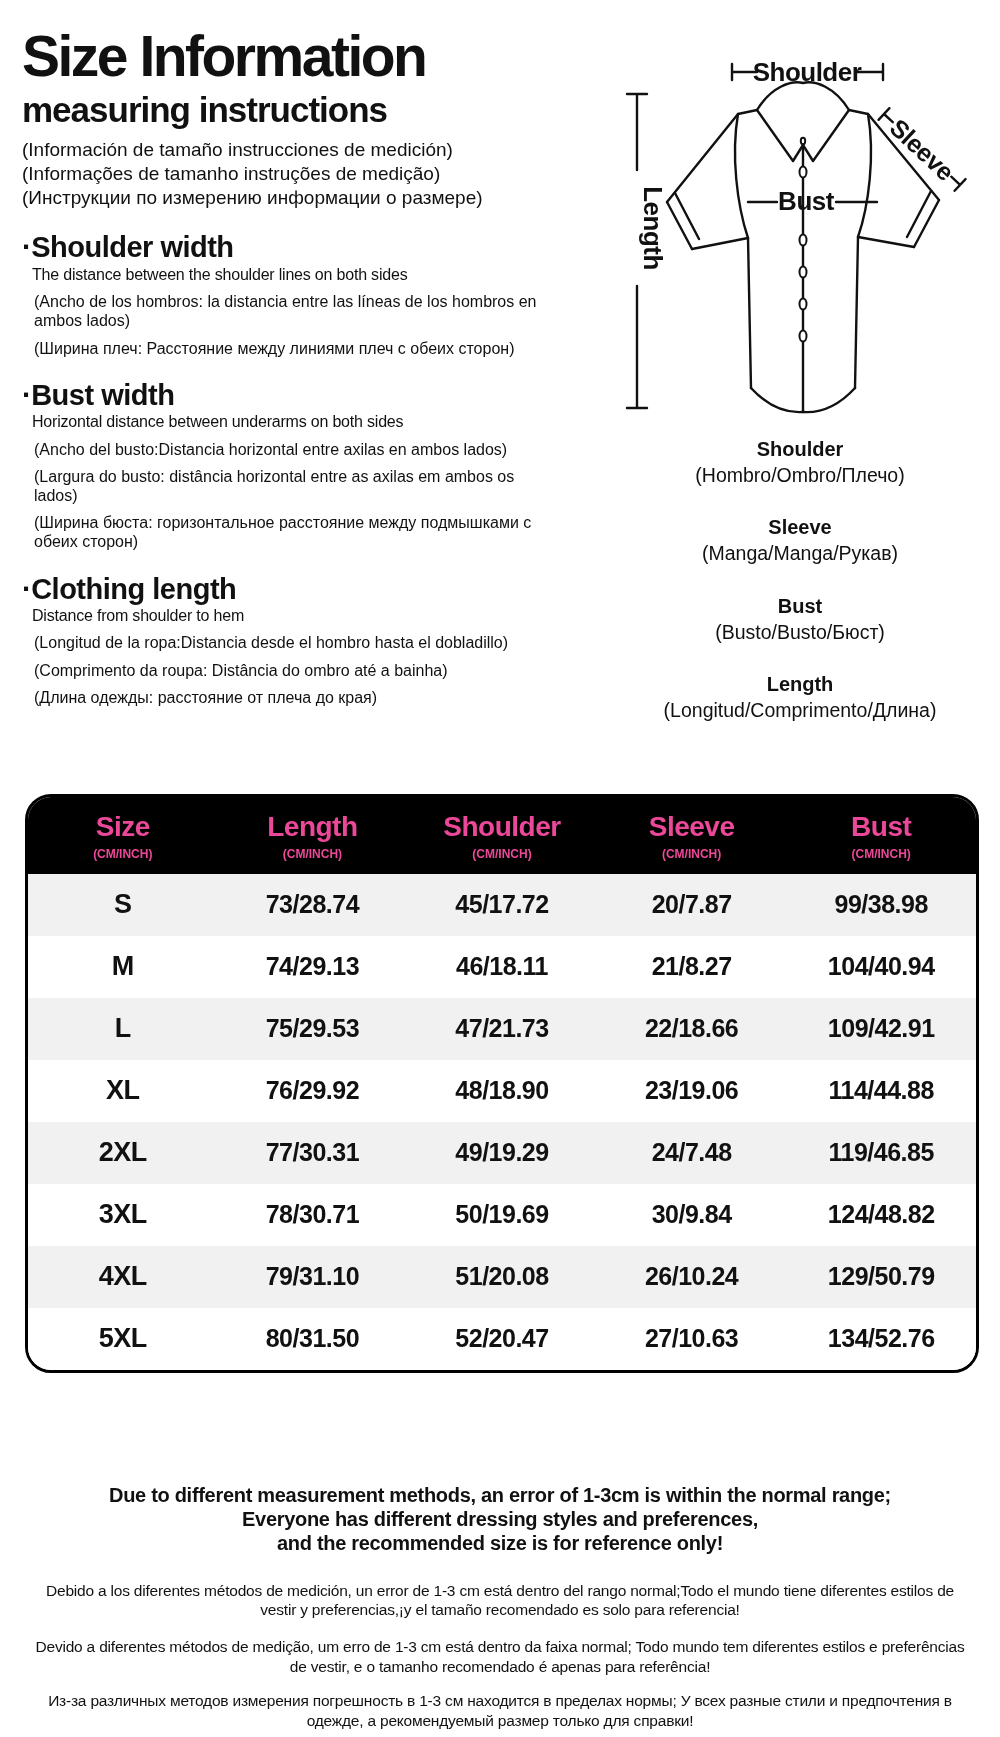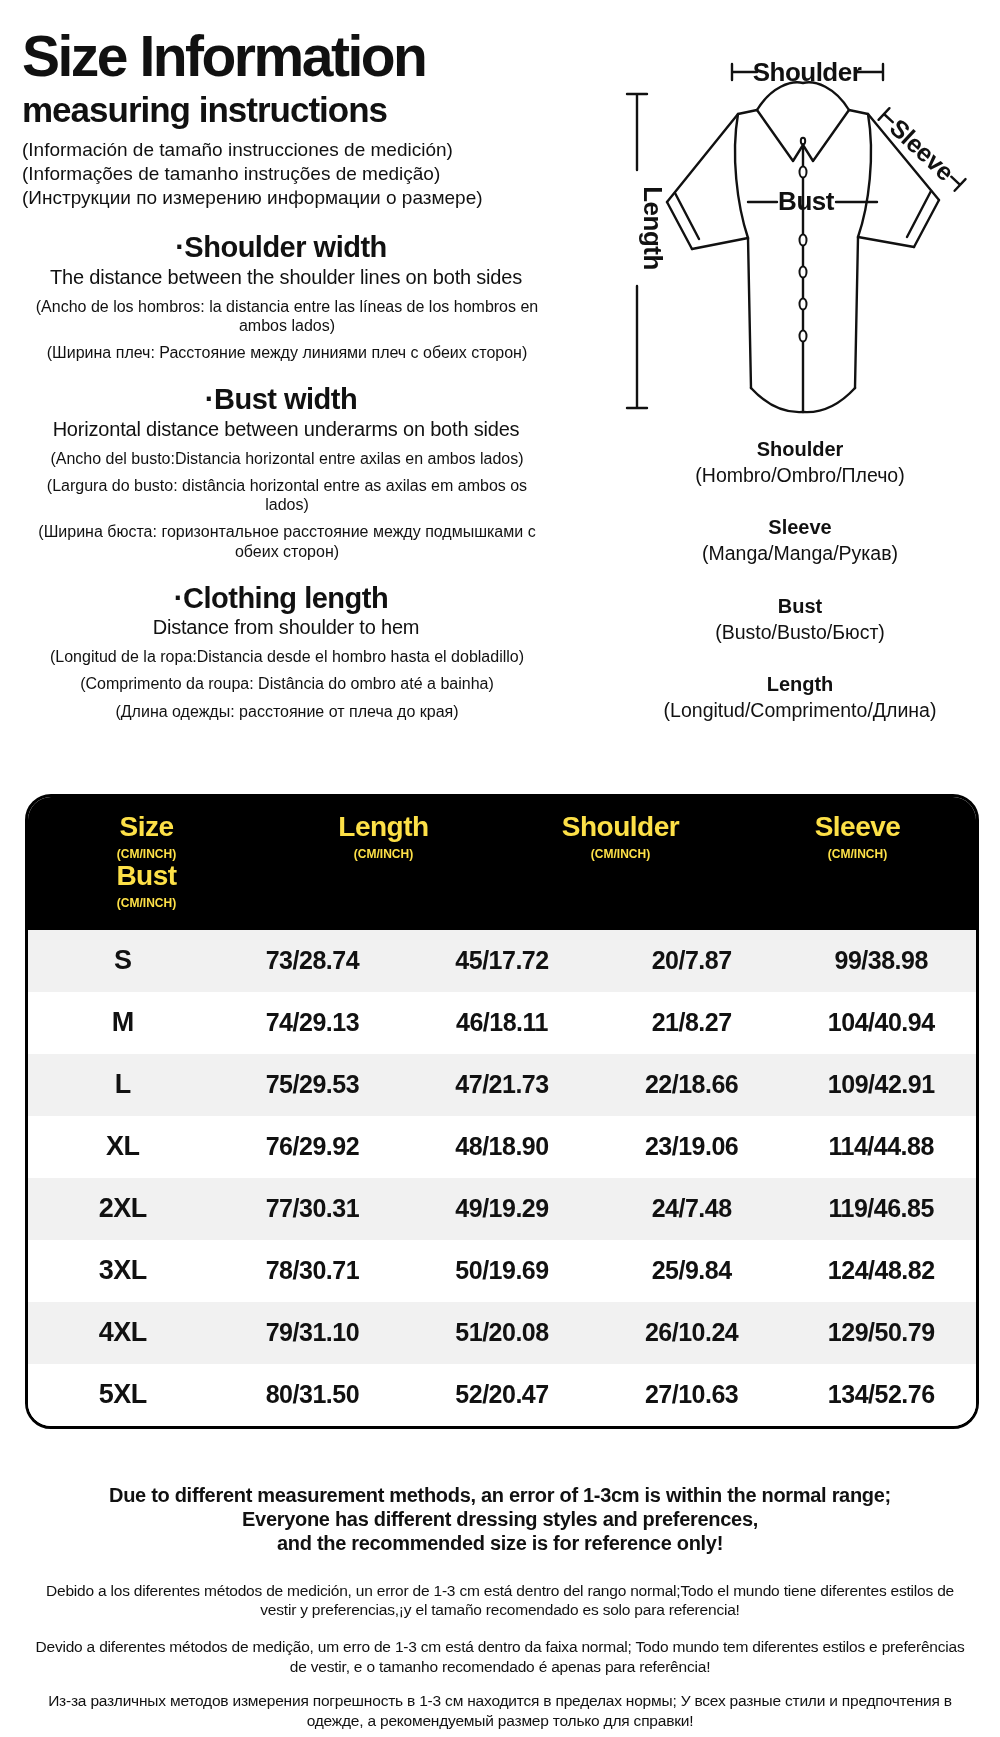--- a/index.html
+++ b/index.html
@@ -5,39 +5,39 @@
   html,body { margin:0; padding:0; background:#fff; }
   body { font-family:"Liberation Sans", sans-serif; color:#111; }
   .page { position:relative; width:1000px; height:1737px; background:#fff; overflow:hidden; }
 
   
   .left-col { position:absolute; left:22px; top:28px; width:518px; }
   .title { font-size:57px; font-weight:bold; letter-spacing:-2.5px; line-height:1; }
   .subtitle { font-size:35px; font-weight:bold; letter-spacing:-1px; margin-top:7px; line-height:1; }
   .subtitle-trans { margin-top:11px; font-size:19px; line-height:1.27; }
 
-  .section { margin-top:22px;text-align:center; }
+  .section { margin-top:22px; }
   .sec-heading { font-size:29px; font-weight:bold; letter-spacing:-0.5px; line-height:1.05; }
-  .sec-desc { font-size:20px; margin:3px 0 0 10px; letter-spacing:-0.2px; line-height:1.15; }
+  .sec-desc { font-size:16px; margin:3px 0 0 10px; letter-spacing:-0.2px; line-height:1.15; }
   .sec-trans { margin:8px 0 0 12px; font-size:16px; line-height:1.2; }
 
   
   .diagram-svg { position:absolute; left:545px; top:10px; }
   .diagram-svg path, .diagram-svg line { stroke:#111; stroke-width:2.4; fill:none; stroke-linejoin:round; stroke-linecap:round; }
   .diagram-svg text { font-family:"Liberation Sans", sans-serif; font-weight:bold; fill:#111; letter-spacing:-0.5px; }
   .diagram-svg .btn { fill:#fff; stroke:#111; stroke-width:2; }
 
   .legend { position:absolute; left:600px; top:438px; width:400px; text-align:center; }
   .legend-group { margin-bottom:30px; }
   .legend-term { font-size:20px; font-weight:bold; line-height:1.15; }
   .legend-trans { font-size:19.5px; margin-top:3px; line-height:1.15; }
 
   
   .size-table { position:absolute; left:25px; top:794px; width:948px; border:3px solid #000; border-radius:26px; overflow:hidden; background:#fff; }
-  .thead { background:#000; color:#fde047; display:grid; grid-template-columns:repeat(4,1fr); padding:15px 0 20px; }
+  .thead { background:#000; color:#ec4899; display:grid; grid-template-columns:repeat(5,1fr); padding:15px 0 13px; }
   .th { text-align:center; }
   .th-label { font-size:28px; font-weight:bold; letter-spacing:-0.5px; line-height:1.1; }
   .th-unit { font-size:12px; font-weight:bold; margin-top:4px; }
   .trow { display:grid; grid-template-columns:repeat(5,1fr); height:62px; align-items:center; text-align:center;
           font-weight:bold; font-size:25px; letter-spacing:-0.5px; background:#fff; }
   .trow.striped { background:#f1f1f1; }
   .td-size { font-size:27px; }
 
   
   .footer { position:absolute; left:0; top:1483px; width:1000px; text-align:center; }
@@ -205,21 +205,21 @@
       <div class="td-size">2XL</div>
       <div>77/30.31</div>
       <div>49/19.29</div>
       <div>24/7.48</div>
       <div>119/46.85</div>
     </div>
     <div class="trow">
       <div class="td-size">3XL</div>
       <div>78/30.71</div>
       <div>50/19.69</div>
-      <div>25/9.84</div>
+      <div>30/9.84</div>
       <div>124/48.82</div>
     </div>
     <div class="trow striped">
       <div class="td-size">4XL</div>
       <div>79/31.10</div>
       <div>51/20.08</div>
       <div>26/10.24</div>
       <div>129/50.79</div>
     </div>
     <div class="trow">

